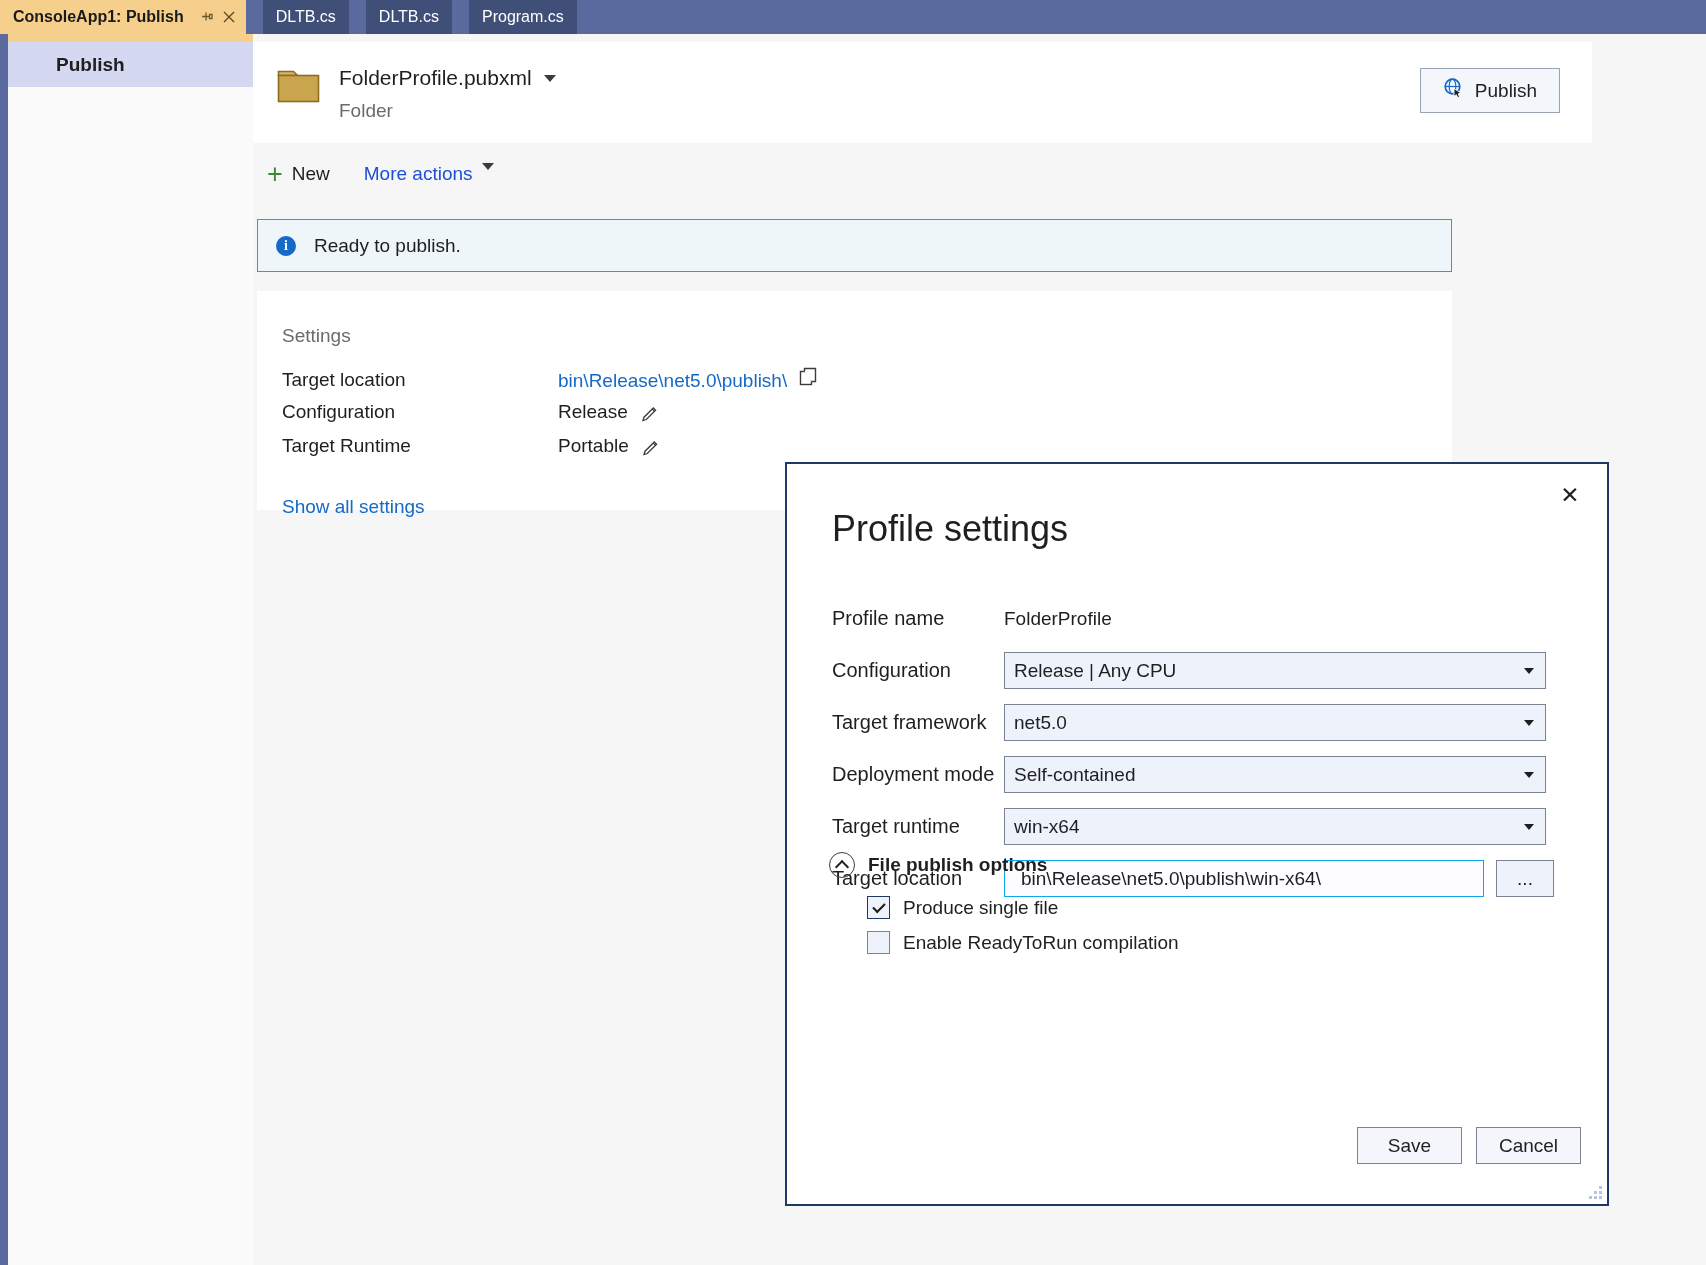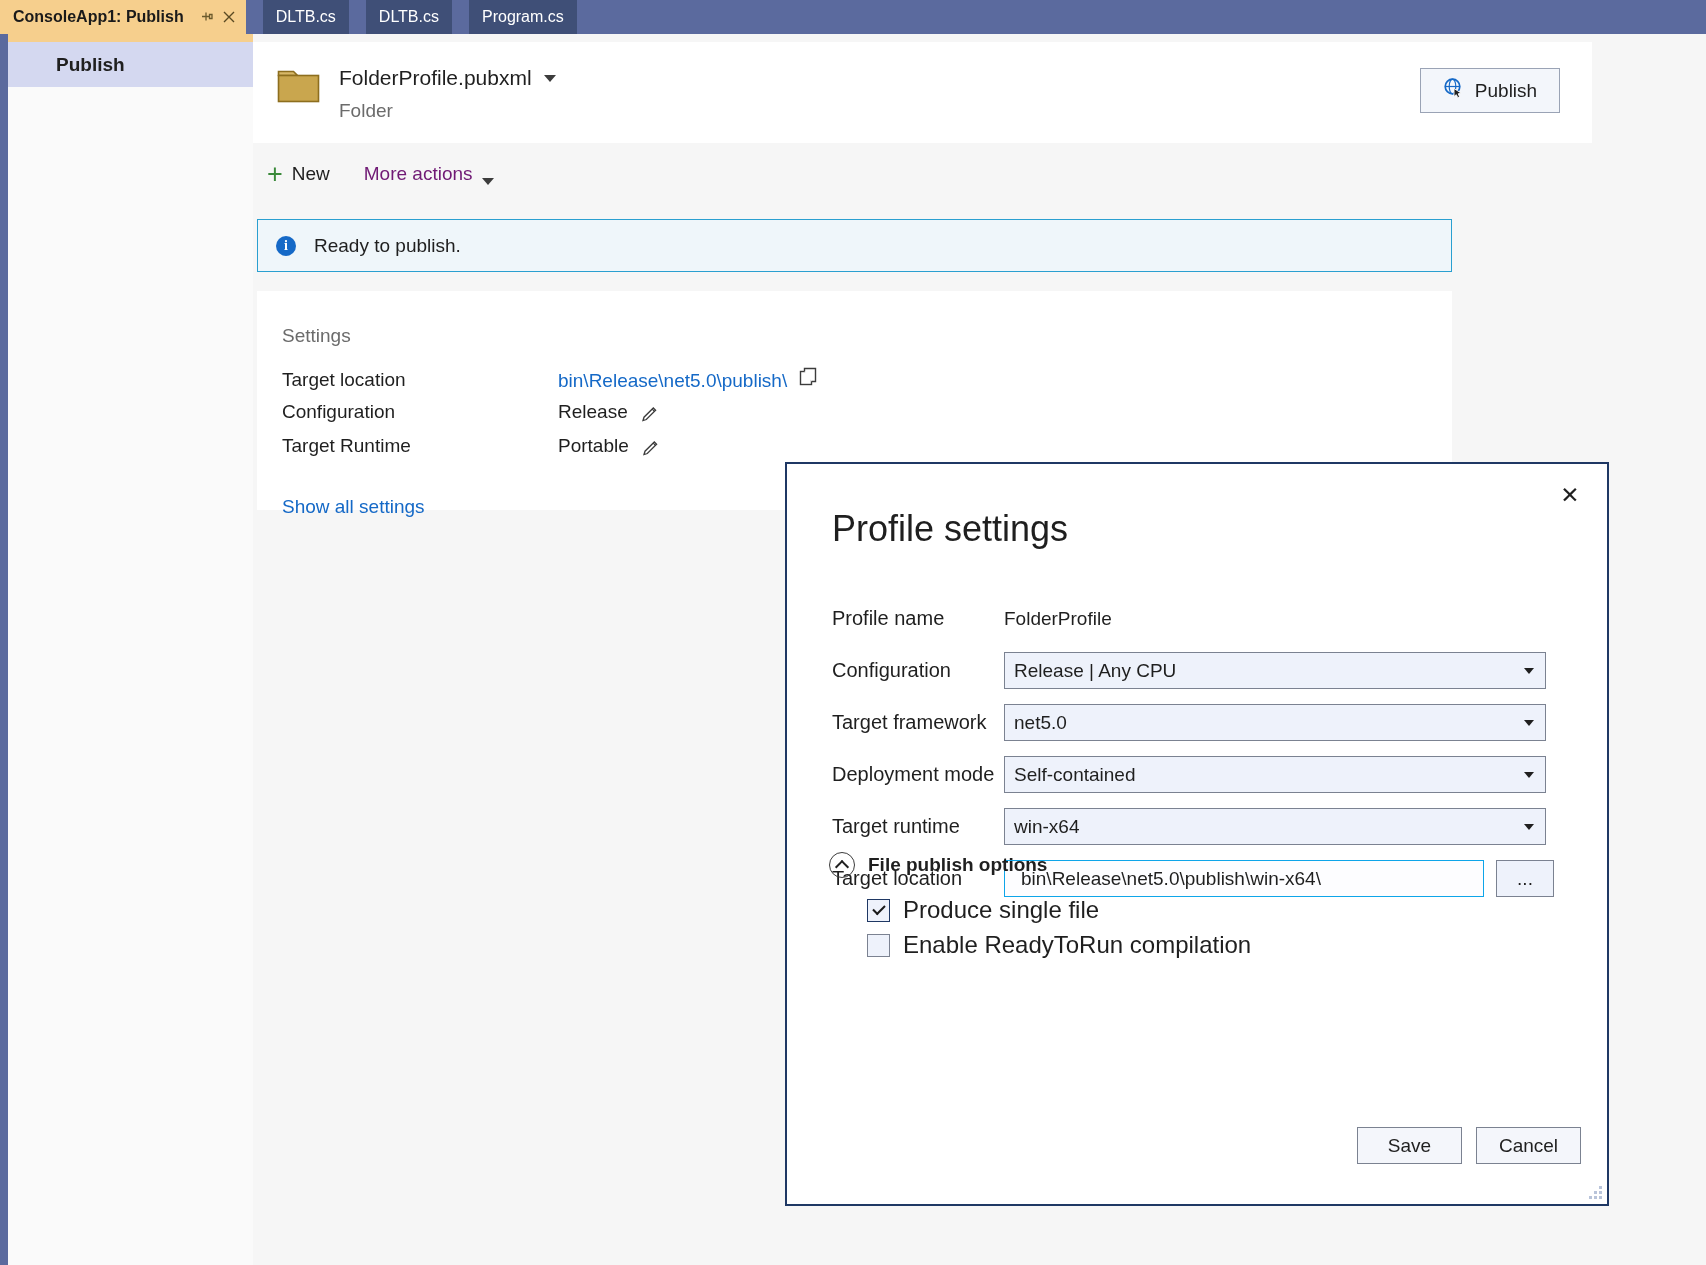--- a/index.html
+++ b/index.html
@@ -116,22 +116,22 @@
     position: absolute; top: 112px; left: 14px;
     display: flex; align-items: center; gap: 34px;
     height: 40px;
   }
   #new-button {
     display: flex; align-items: center; gap: 9px;
     font-size: 19px; color: #1f1f1f; cursor: pointer;
   }
   .plus-glyph { color: #3a8a3a; font-size: 27px; line-height: 18px; font-weight: 300; }
   #more-actions-button {
-    display: flex; align-items: flex-end; gap: 9px;
-    font-size: 19px; color: #701a75; cursor: pointer;
+    display: flex; align-items: flex-start; gap: 9px;
+    font-size: 19px; color: #1d4ed8; cursor: pointer;
   }
   .small-caret {
     border-left: 6px solid transparent;
     border-right: 6px solid transparent;
     border-top: 7px solid #3c3c3c;
   }
 
   
   #info-banner {
     position: absolute; top: 177px; left: 4px;
@@ -271,21 +271,21 @@
     display: flex; align-items: center; justify-content: center;
   }
   .checkbox.checked { border-color: #1f3864; }
   .check-glyph {
     width: 12px; height: 7px;
     border-left: 2.5px solid #1a1a1a;
     border-bottom: 2.5px solid #1a1a1a;
     transform: rotate(-45deg);
     margin-top: -3px;
   }
-  .dlg-check-label { font-size: 24px; color: #1f1f1f; }
+  .dlg-check-label { font-size: 19px; color: #1f1f1f; }
 
   #dialog-footer {
     position: absolute; right: 26px; bottom: 40px;
     display: flex; gap: 14px;
   }
   .dlg-button {
     width: 105px; height: 37px;
     background: #f4f6fb;
     border: 1px solid #7b8291;
     display: flex; align-items: center; justify-content: center;

